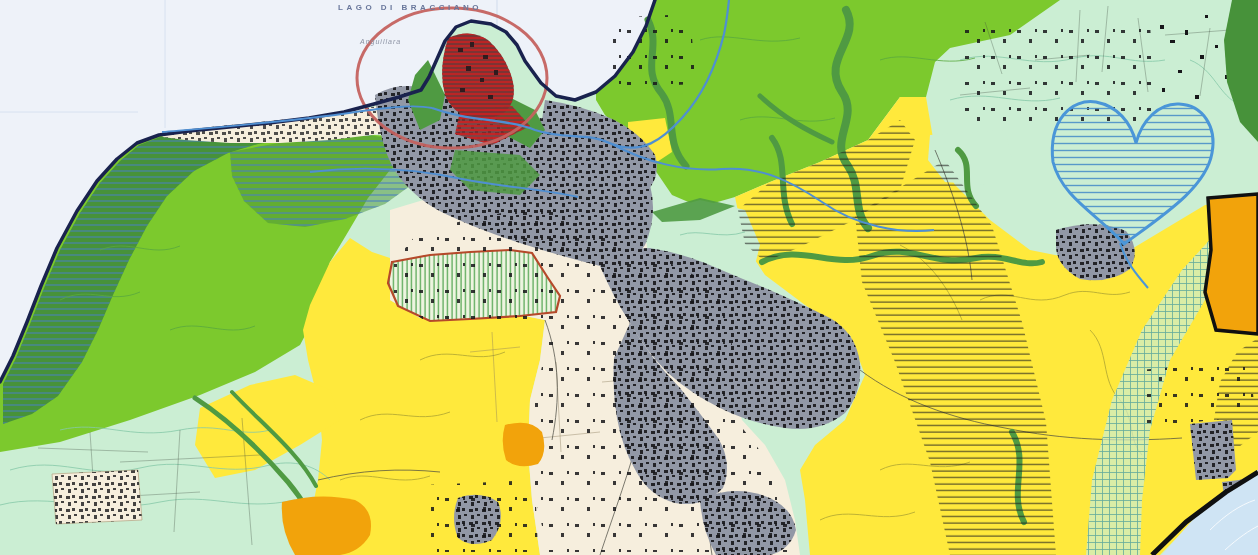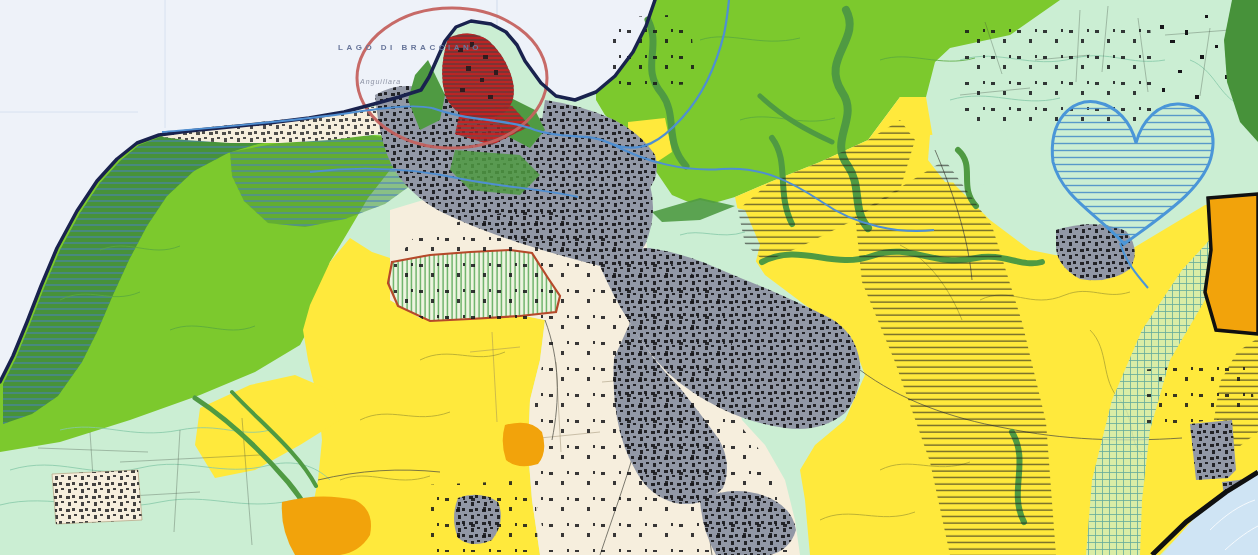--- a/index.html
+++ b/index.html
@@ -1,19 +1,19 @@
 <!DOCTYPE html>
 <html><head>
 <meta charset="utf-8">
 <style>
   html,body{margin:0;padding:0;background:#dde2ea;}
   .stage{position:relative;width:1258px;height:555px;overflow:hidden;
          font-family:"Liberation Sans",sans-serif;background:#eef2f9;}
   .stage svg{position:absolute;left:0;top:0;}
-  .map-label{position:absolute;pointer-events:none;margin-top:40px;}
+  .map-label{position:absolute;pointer-events:none;}
   .lake-label{left:338px;top:3px;font-size:8px;letter-spacing:3.5px;color:#69779b;font-weight:bold;}
   .town-label{left:360px;top:38px;font-size:7px;letter-spacing:1px;color:#8d93a4;font-style:italic;}
   .contour-mint{stroke:#86c9a8;stroke-width:.9;fill:none;opacity:.9;}
   .contour-green{stroke:#59a83e;stroke-width:.9;fill:none;opacity:.9;}
   .contour-yellow{stroke:#b3a832;stroke-width:.9;fill:none;opacity:.95;}
   .parcel{stroke:#3d4a3d;stroke-width:.6;fill:none;opacity:.55;}
   .parcel-cream{stroke:#8a7a5c;stroke-width:.6;fill:none;opacity:.7;}
   .road-dark{stroke:#4a4a42;stroke-width:.9;fill:none;opacity:.8;}
   .water-contour{stroke:#ffffff;stroke-width:1;fill:none;opacity:.8;}
 </style>

